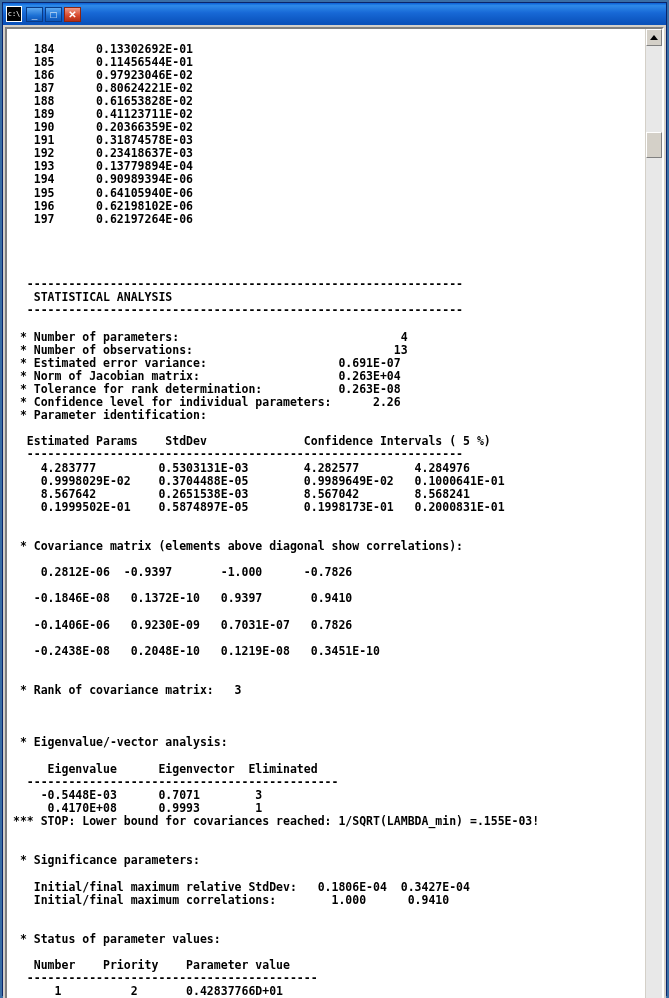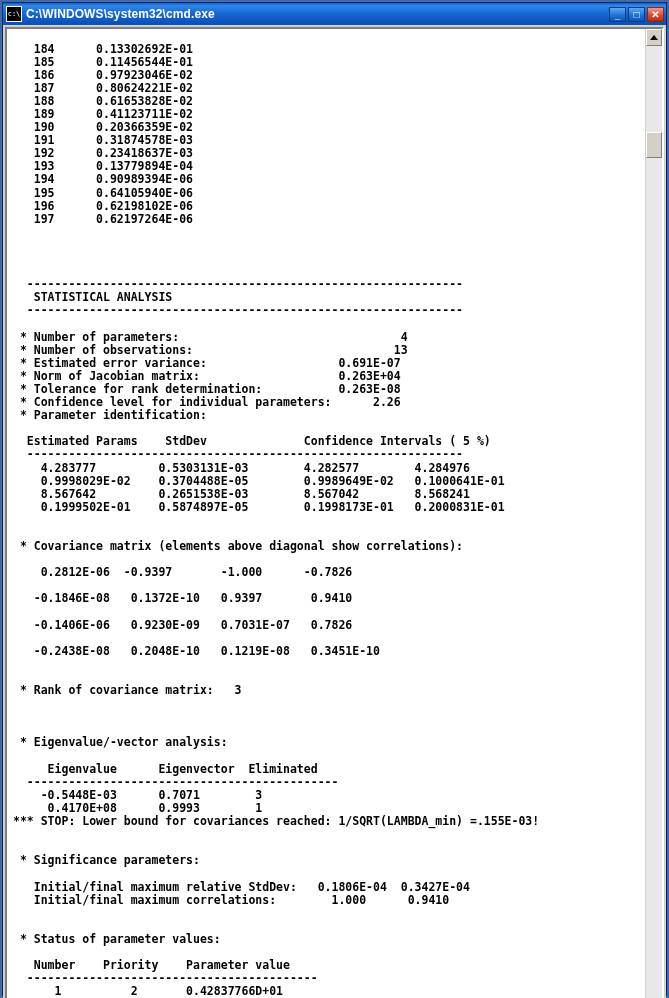--- a/index.html
+++ b/index.html
@@ -161,21 +161,20 @@
     border-bottom: 5px solid #000;
   }
 </style>
 </head>
 <body>
 
 <div class="window">
 
   <div class="titlebar">
     <div class="title-icon">c:\</div>
-    <div class="title-text">C:\WINDOWS\system32\cmd.exe</div>
     <div class="title-buttons">
       <div class="tbtn">_</div>
       <div class="tbtn">□</div>
       <div class="tbtn close">✕</div>
     </div>
   </div>
 
   <div class="client">
     <div class="console-frame">
       <pre class="console">   184      0.13302692E-01

